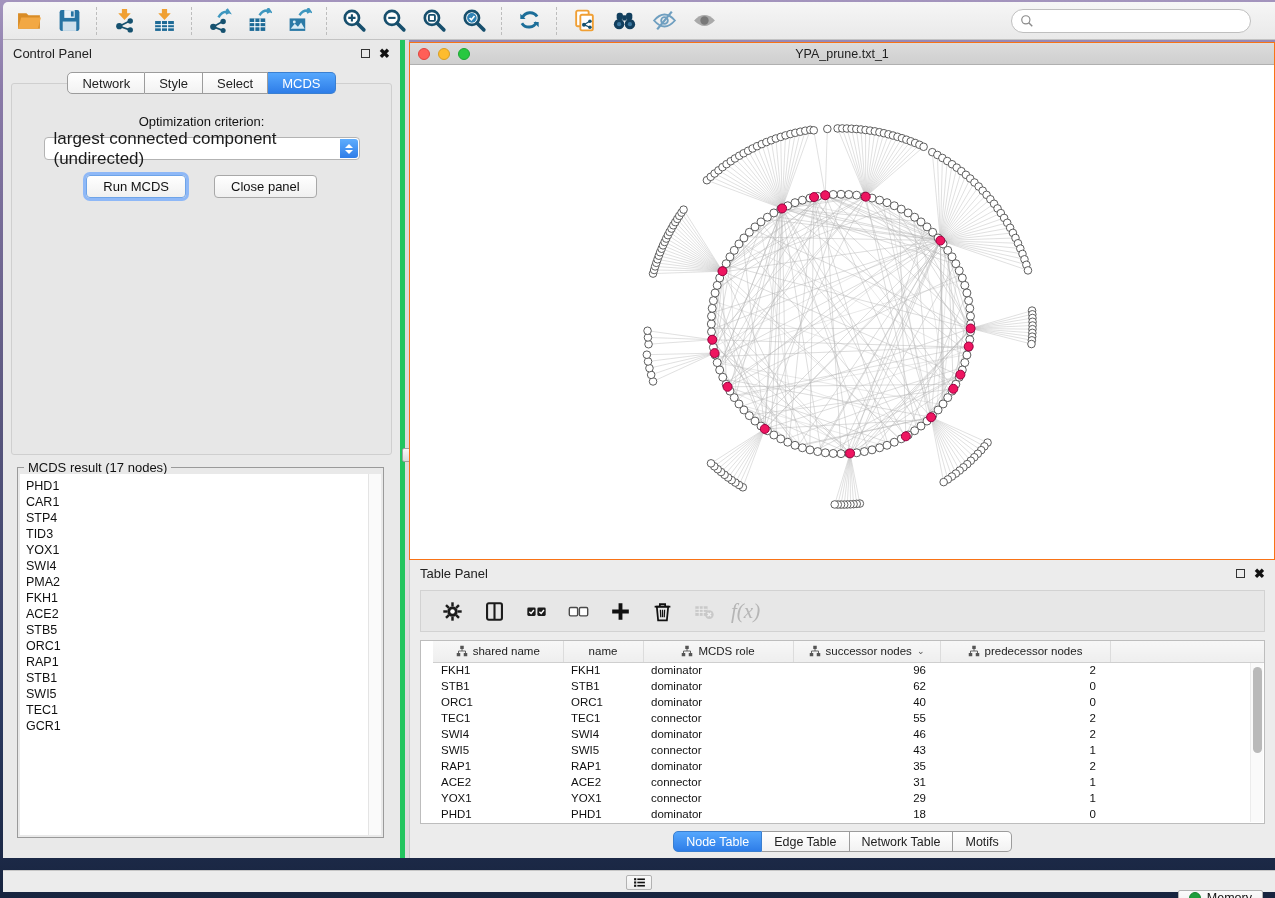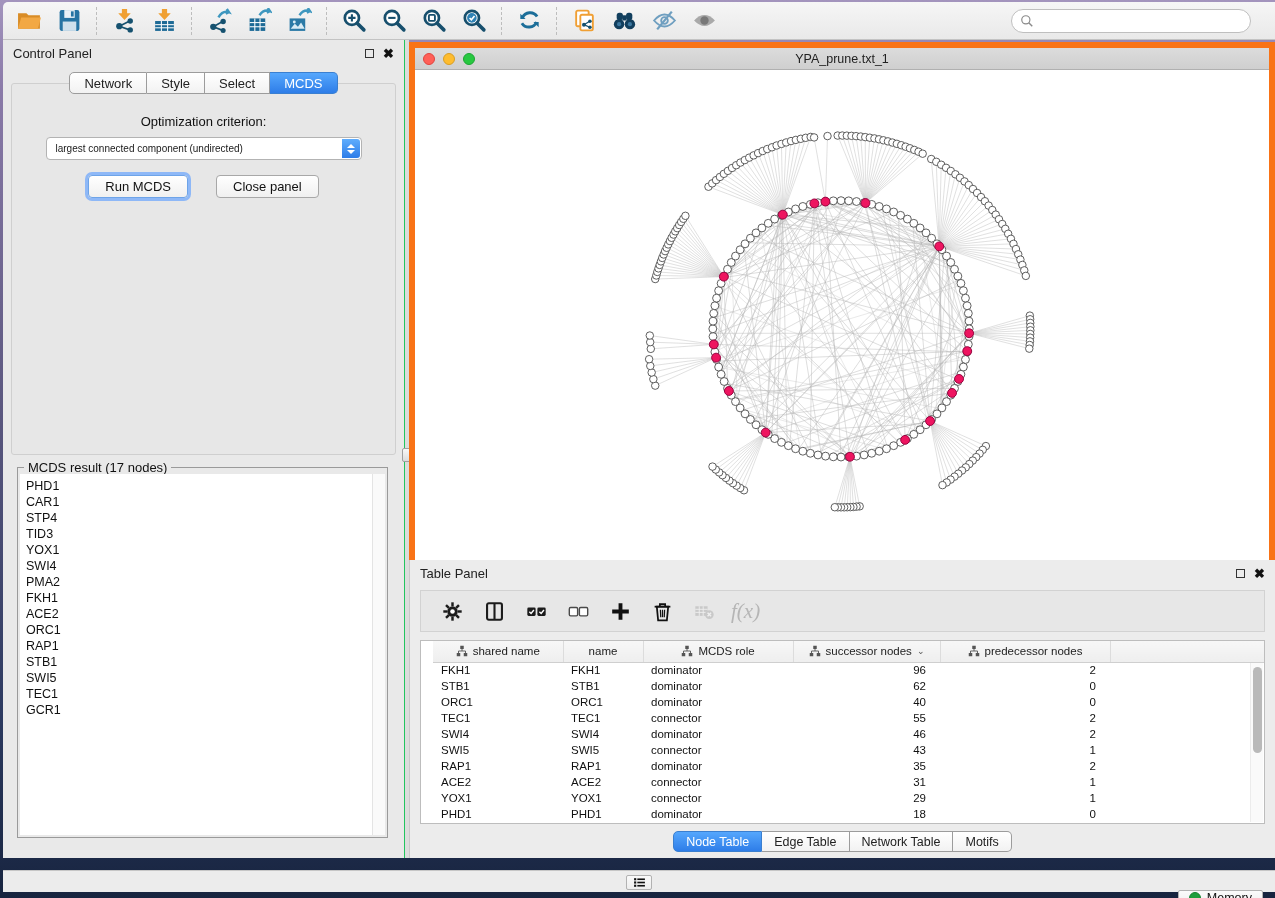--- a/index.html
+++ b/index.html
@@ -15,58 +15,58 @@
   .tb-sep { width:1px; height:28px; margin:0 7px; background-image:linear-gradient(#bdbdbd 55%, transparent 45%); background-size:1px 5px; }
   .tb-btn { width:40px; height:32px; border:none; background:transparent; display:flex; align-items:center; justify-content:center; cursor:default; }
   .tb-btn svg { width:25px; height:25px; }
   .search-box { margin-left:auto; margin-right:18px; width:240px; height:24px; background:#fff;
     border:1px solid #bfbfbf; border-radius:12px; display:flex; align-items:center; padding:0 8px; }
   .search-box svg { width:14px; height:14px; margin-right:5px; }
   .search-box input { border:none; outline:none; flex:1; font-size:12px; background:transparent; font-family:"Liberation Sans",sans-serif; }
 
   
   .control-panel { position:absolute; left:3px; top:40px; width:402px; bottom:40px;
-    background:#e9e9e9; border-right:1px solid #22c55e; }
+    background:#e9e9e9; border-right:5px solid #22c55e; }
   .panel-head { height:26px; display:flex; align-items:center; padding:0 10px; }
   .panel-title { font-size:13px; color:#222; }
   .win-btns { margin-left:auto; display:flex; align-items:center; gap:9px; }
   .float-glyph { width:9px; height:9px; border:1.5px solid #333; display:inline-block; }
   .close-glyph { font-size:13px; font-weight:bold; color:#111; line-height:9px; }
   .seg-tabs { position:absolute; left:0; right:0; top:32px; display:flex; justify-content:center; z-index:3; }
   .seg { border:1px solid #9c9c9c; border-left:none; background:linear-gradient(#ffffff,#f2f2f2);
     padding:3px 14px; font-size:13px; color:#222; height:22px; display:flex; align-items:center; }
   .seg:first-child { border-left:1px solid #9c9c9c; border-radius:5px 0 0 5px; }
   .seg:last-child { border-radius:0 5px 5px 0; }
   .seg.active { background:linear-gradient(#55a7fd,#2e7de8); color:#fff; border-color:#3a7fd0; }
   .cp-inner { position:absolute; left:8px; right:8px; top:43px; height:372px;
     background:#e7e7e7; border:1px solid #cfcfcf; border-radius:3px; }
   .opt-label { text-align:center; margin-top:30px; font-size:13px; color:#111; }
   .dropdown { margin:8px auto 0; width:316px; height:23px; background:#fff; border:1px solid #b3b3b3;
-    border-radius:4px; display:flex; align-items:center; position:relative; padding-left:9px; font-size:10px; }
+    border-radius:4px; display:flex; align-items:center; position:relative; padding-left:9px; font-size:17px; }
   .dd-stepper { position:absolute; right:1px; top:1px; bottom:1px; width:18px; border-radius:0 3px 3px 0;
     background:linear-gradient(#5fadfd,#2e7de8); display:flex; flex-direction:column; align-items:center; justify-content:center; gap:2px; }
   .dd-stepper i { width:0; height:0; border-left:4px solid transparent; border-right:4px solid transparent; }
   .dd-up { border-bottom:4px solid #fff; } .dd-down { border-top:4px solid #fff; }
   .btn-row { display:flex; justify-content:center; gap:28px; margin-top:15px; }
   .push-btn { background:linear-gradient(#ffffff,#f0f0f0); border:1px solid #a8a8a8; border-radius:4px;
     height:23px; padding:0 16px; font-size:13px; font-family:"Liberation Sans",sans-serif; color:#111; }
   .focus-ring { box-shadow:0 0 0 3px rgba(94,158,255,.65); border-color:#6ea4e8; }
   .result-group { position:absolute; left:14px; right:16px; top:427px; bottom:20px; border:1px solid #9a9a9a; }
   .result-legend { position:absolute; top:-8px; left:6px; background:#e9e9e9; padding:0 4px; font-size:13px; color:#111; }
   .result-list { position:absolute; inset:6px 2px 2px 2px; background:#fff; overflow:hidden; padding-top:4px; }
   .result-item { font-size:12.5px; line-height:16px; padding-left:6px; color:#111; }
   .result-scroll { position:absolute; top:6px; bottom:2px; right:2px; width:13px; background:#fafafa; border-left:1px solid #e4e4e4; }
 
   .v-splitter { position:absolute; left:405px; top:40px; width:4px; bottom:40px; background:#dcdcdc; }
   .v-splitter .handle { position:absolute; top:408px; left:-3px; width:10px; height:14px;
     background:linear-gradient(#f8f8f8,#dcdcdc); border:1px solid #9f9f9f; border-radius:2px; }
 
   
   .network-window { position:absolute; left:409px; top:42px; right:0; height:518px;
-    border:6px solid #f97316; background:#fff; }
+    border:1px solid #f97316; background:#fff; }
   .net-titlebar { height:22px; background:linear-gradient(#dcdcdc,#cfcfcf); border-bottom:1px solid #b0b0b0;
     display:flex; align-items:center; position:relative; }
   .lights { display:flex; gap:8px; margin-left:8px; }
   .light { width:12px; height:12px; border-radius:50%; }
   .light.red { background:#ff5f57; border:1px solid #e0443e; }
   .light.yellow { background:#febc2e; border:1px solid #d89e24; }
   .light.green { background:#28c840; border:1px solid #1da533; }
   .net-title { position:absolute; left:0; right:0; text-align:center; font-size:12.5px; color:#222; }
   .net-canvas { width:100%; height:494px; display:block; background:#fff; }
 
@@ -443,20 +443,21 @@
     <div class="result-list">
         <div class="result-item">PHD1</div>
         <div class="result-item">CAR1</div>
         <div class="result-item">STP4</div>
         <div class="result-item">TID3</div>
         <div class="result-item">YOX1</div>
         <div class="result-item">SWI4</div>
         <div class="result-item">PMA2</div>
         <div class="result-item">FKH1</div>
         <div class="result-item">ACE2</div>
+        <div class="result-item">STB5</div>
         <div class="result-item">ORC1</div>
         <div class="result-item">RAP1</div>
         <div class="result-item">STB1</div>
         <div class="result-item">SWI5</div>
         <div class="result-item">TEC1</div>
         <div class="result-item">GCR1</div>
       </div>
     <div class="result-scroll"></div>
   </div>
 </div>

